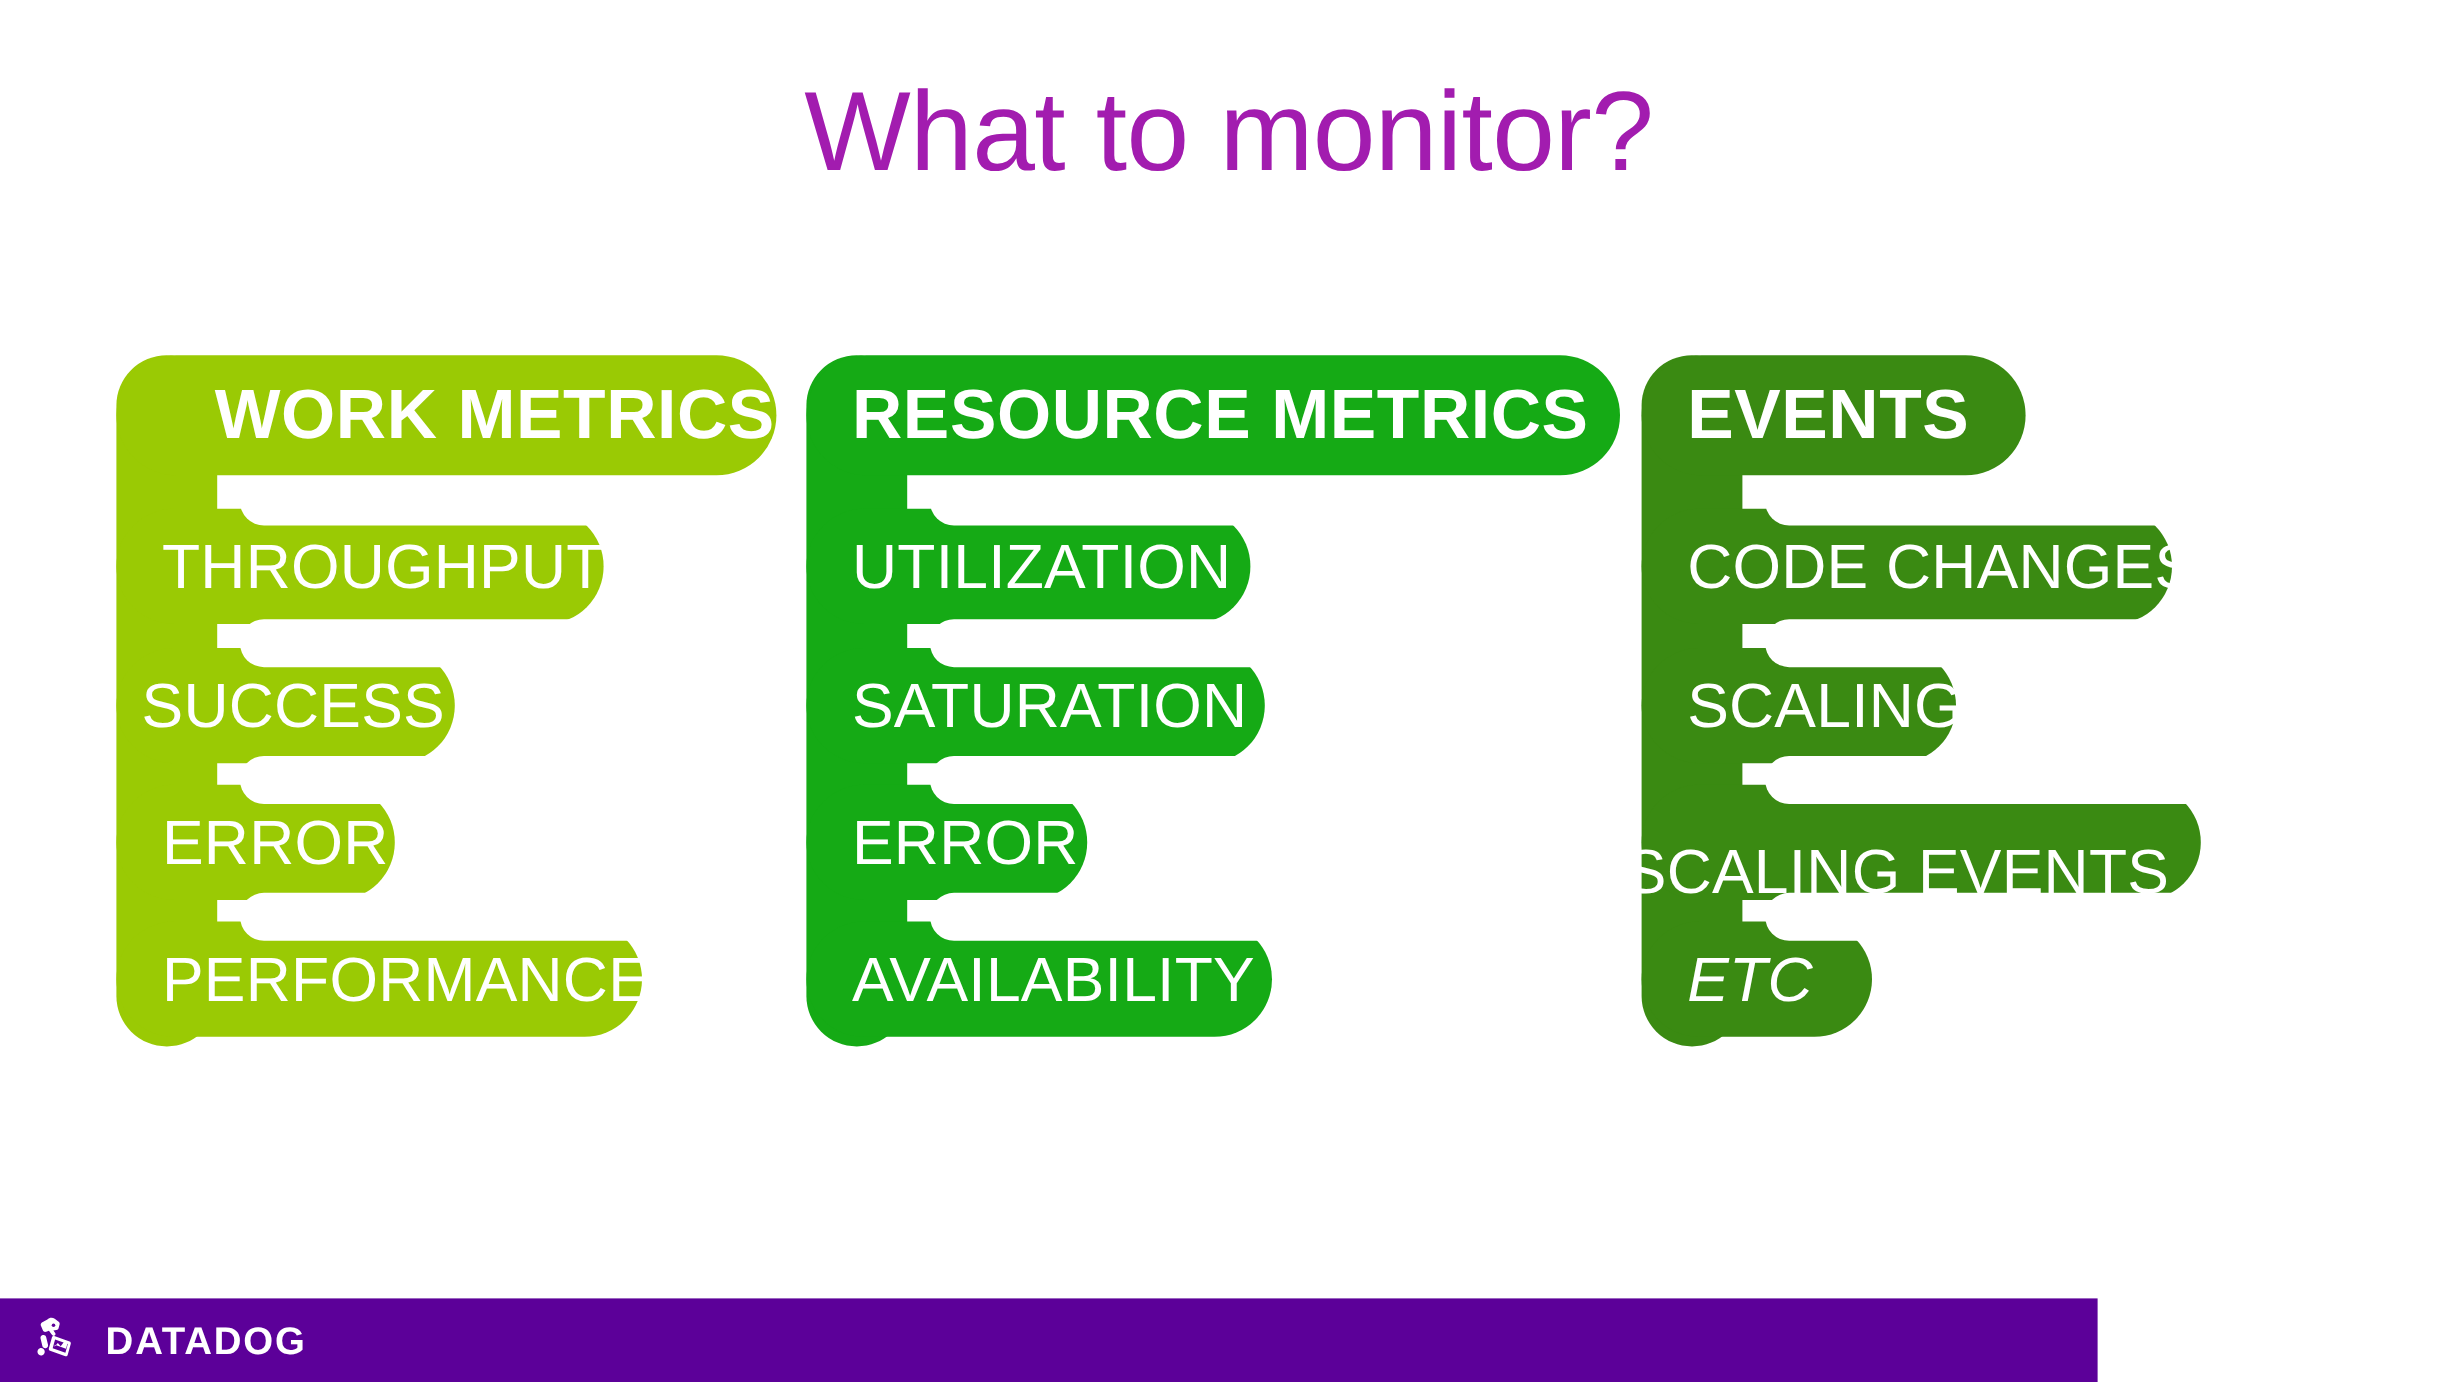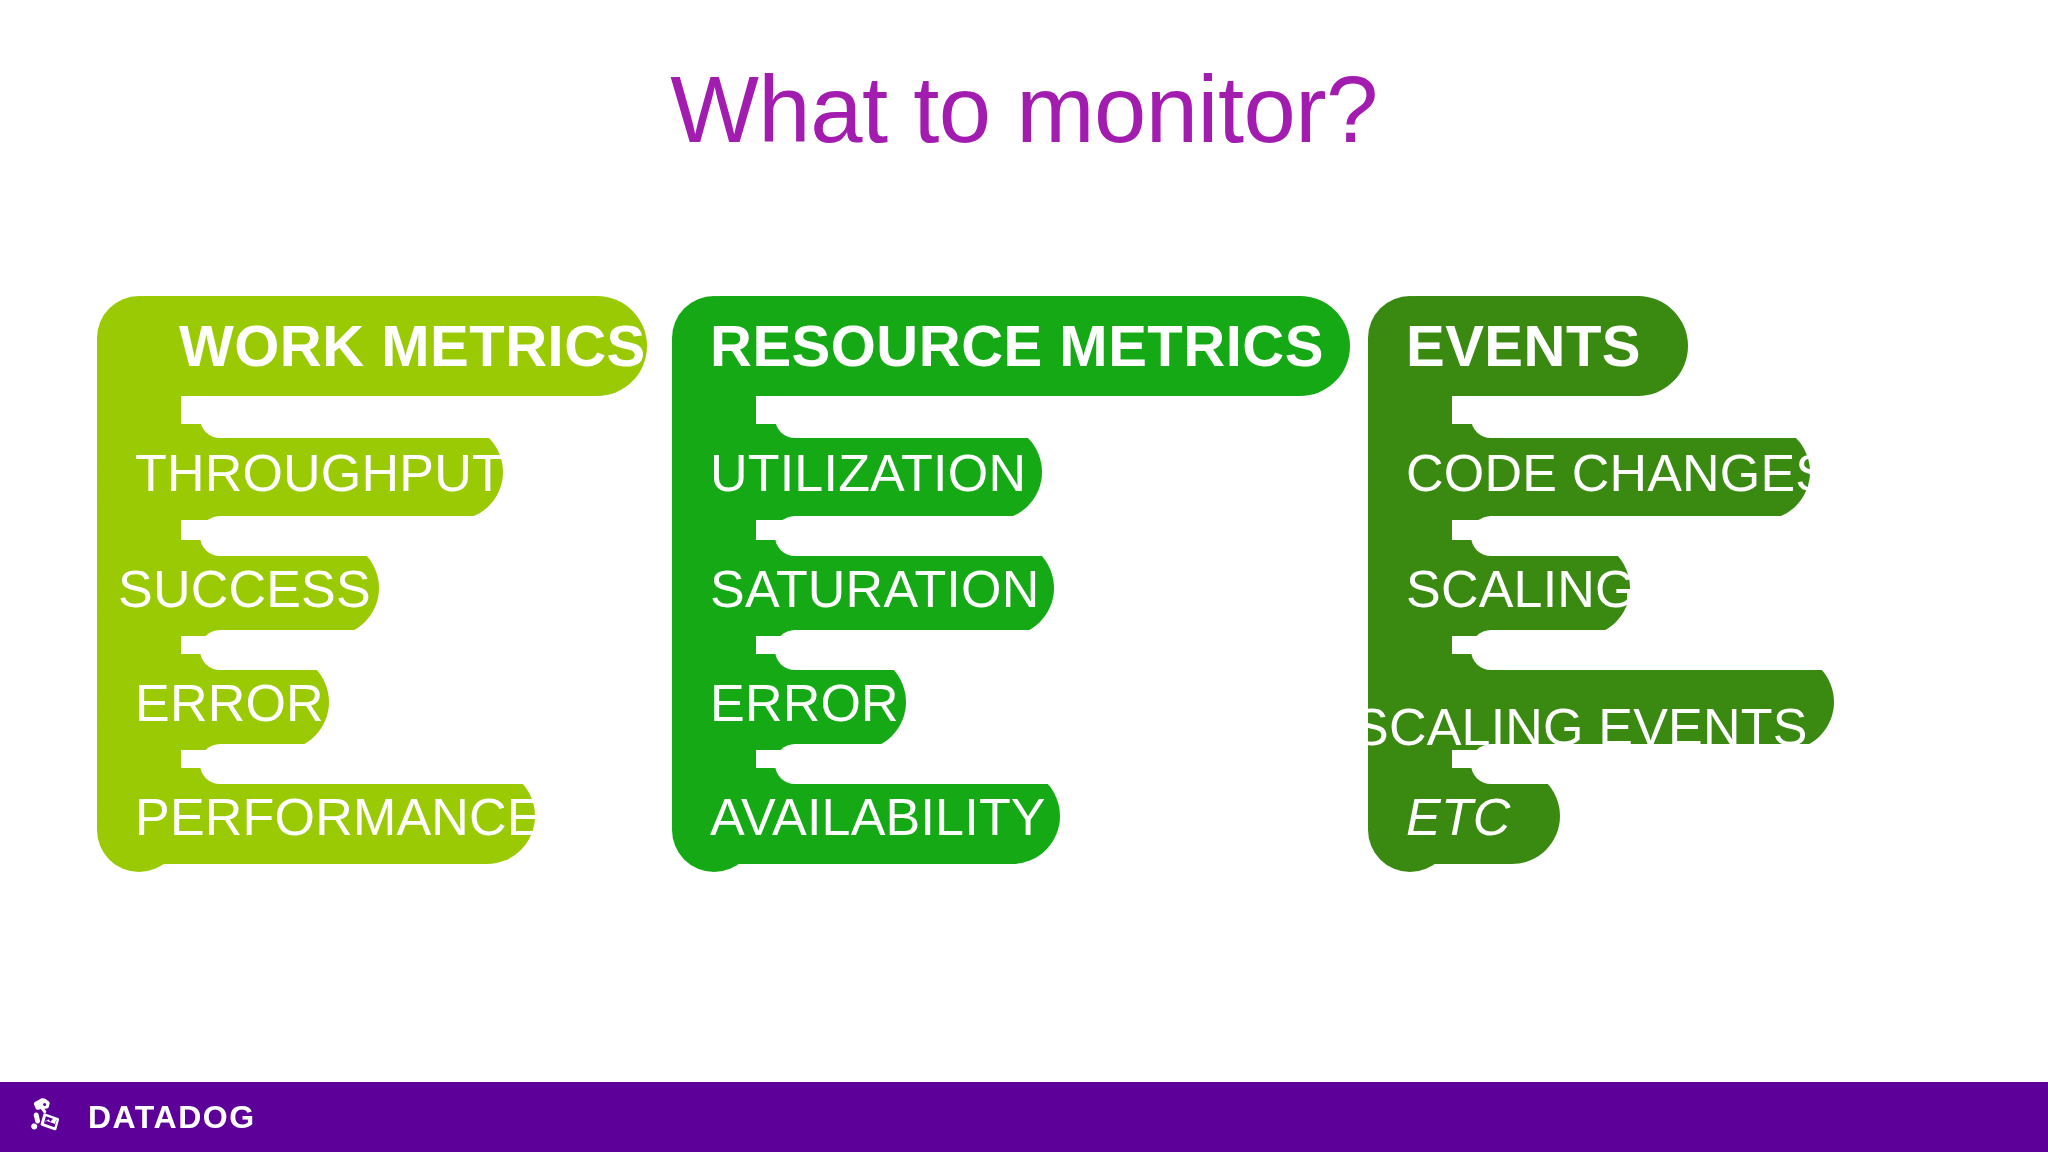--- a/index.html
+++ b/index.html
@@ -65,21 +65,21 @@
     font-weight: 400;
     font-size: 52px;
     letter-spacing: 0.2px;
   }
 
   
   #footer-bar {
     position: absolute;
     left: 0;
     bottom: 0;
-    width: 2048px;
+    width: 1748px;
     height: 70px;
     background: #5C0099;
   }
   #footer-logo {
     position: absolute;
     left: 26px;
     top: 11px;
     display: flex;
     align-items: center;
     gap: 14px;

